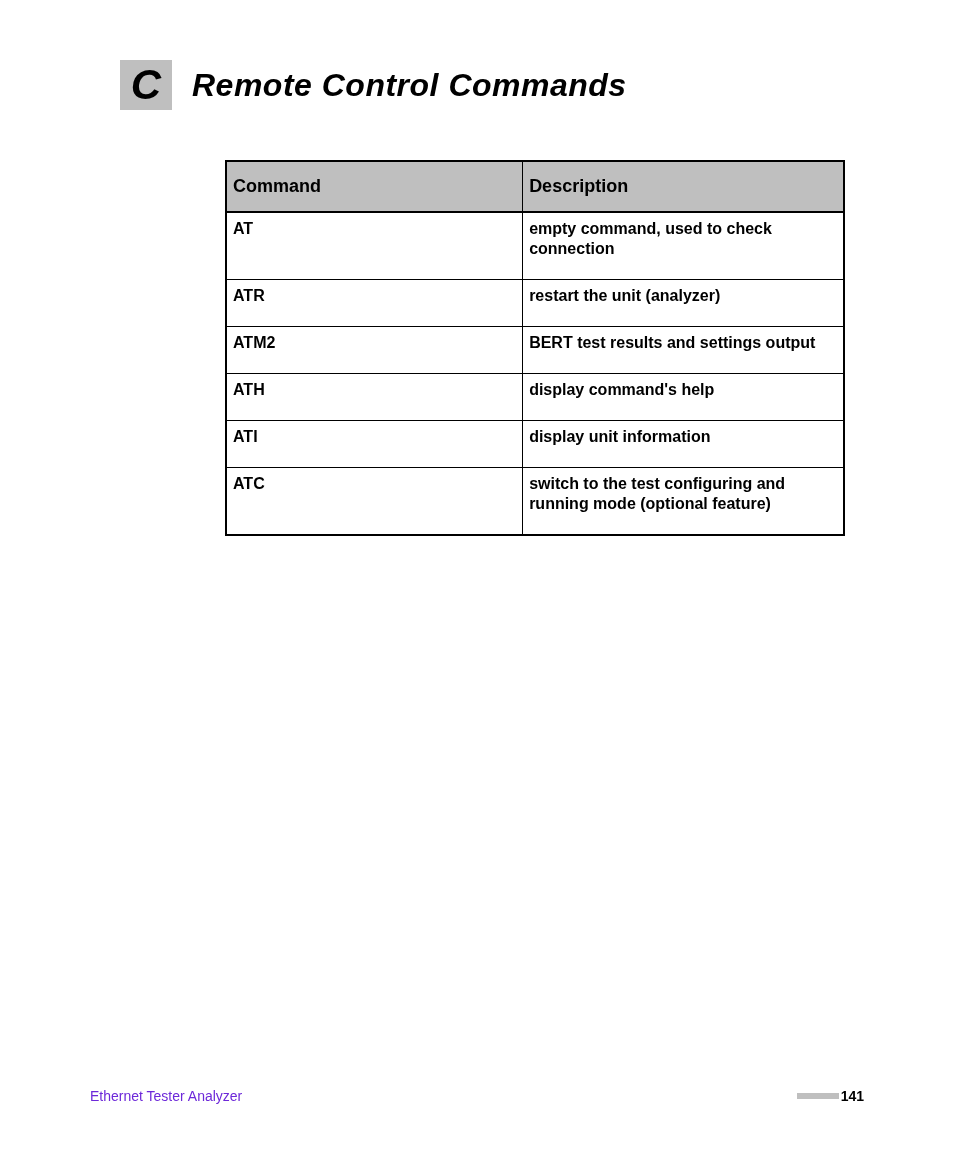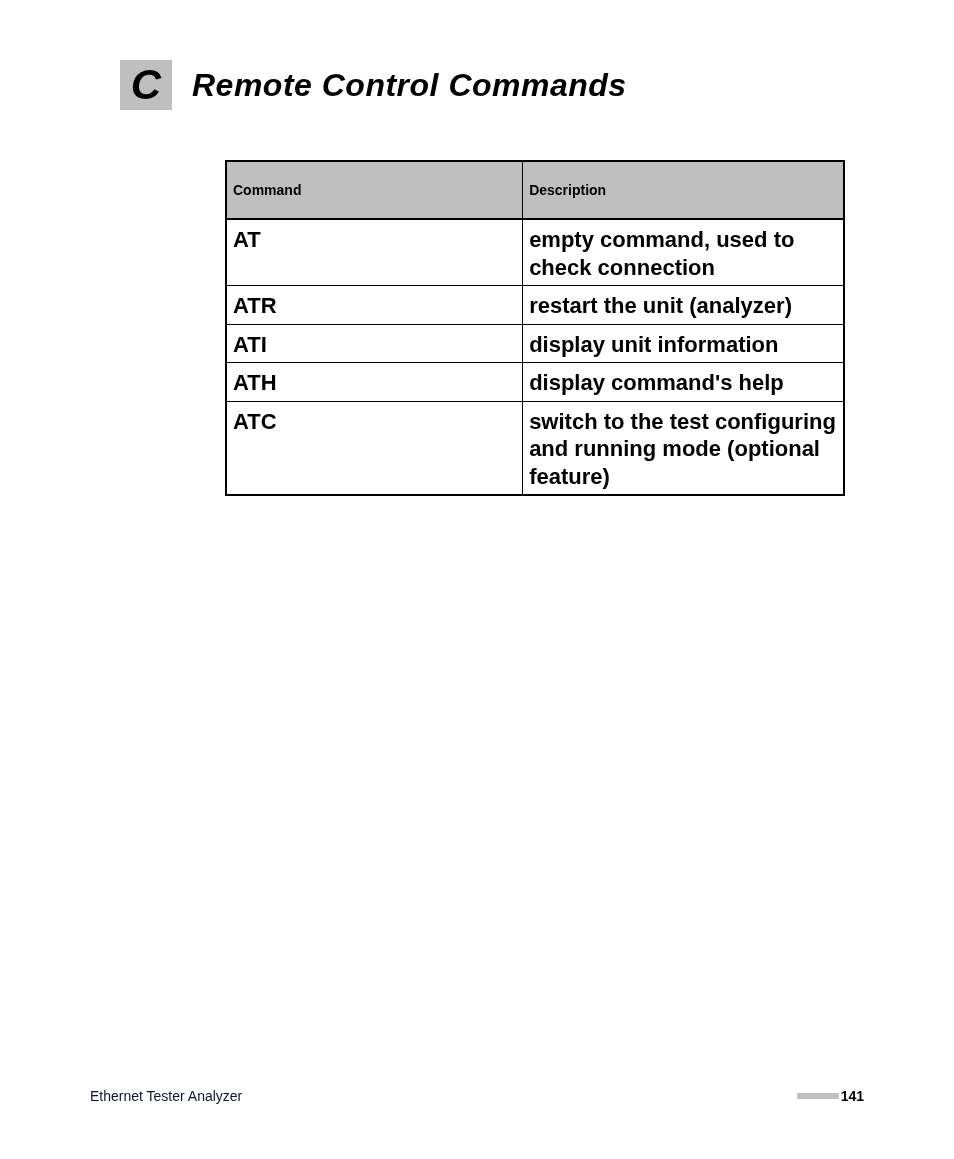--- a/index.html
+++ b/index.html
@@ -44,33 +44,33 @@
   .cmd-table {
     border-collapse: collapse;
     width: 620px;
     margin-left: 135px;
     border: 2.5px solid #000;
   }
   .cmd-table th {
     background: #bfbfbf;
     font-weight: 700;
     text-align: left;
-    padding: 20px 6px;
+    padding: 14px 6px;
     border-right: 1px solid #000;
     border-bottom: 2.5px solid #000;
-    font-size: 14px;
+    font-size: 18px;
   }
   .cmd-table th:last-child {
     border-right: none;
   }
   .cmd-table td {
     font-weight: 700;
-    font-size: 22px;
+    font-size: 16px;
     vertical-align: top;
-    padding: 6px 6px 4px 6px;
+    padding: 6px 6px 20px 6px;
     border-top: 1px solid #000;
     border-right: 1px solid #000;
     line-height: 1.25;
   }
   .cmd-table td:last-child {
     border-right: none;
   }
   .cmd-table tbody tr:first-child td {
     border-top: none;
   }
@@ -81,21 +81,21 @@
     position: absolute;
     bottom: 55px;
     left: 90px;
     right: 90px;
     display: flex;
     align-items: center;
     justify-content: space-between;
     font-size: 14px;
   }
   .footer-left {
-    color: #0f172a;
+    color: #6d28d9;
     font-weight: 400;
   }
   .footer-right {
     display: flex;
     align-items: center;
     gap: 2px;
   }
   .footer-bar {
     width: 42px;
     height: 6px;
@@ -125,26 +125,30 @@
     <tbody>
         <tr>
           <td class="col-cmd">AT</td>
           <td class="col-desc">empty command, used to check connection</td>
         </tr>
         <tr>
           <td class="col-cmd">ATR</td>
           <td class="col-desc">restart the unit (analyzer)</td>
         </tr>
         <tr>
-          <td class="col-cmd">ATI</td>
-          <td class="col-desc">display unit information</td>
+          <td class="col-cmd">ATM2</td>
+          <td class="col-desc">BERT test results and settings output</td>
         </tr>
         <tr>
           <td class="col-cmd">ATH</td>
           <td class="col-desc">display command's help</td>
+        </tr>
+        <tr>
+          <td class="col-cmd">ATI</td>
+          <td class="col-desc">display unit information</td>
         </tr>
         <tr>
           <td class="col-cmd">ATC</td>
           <td class="col-desc">switch to the test configuring and running mode (optional feature)</td>
         </tr>
       </tbody>
   </table>
 
   <div class="footer">
     <span class="footer-left">Ethernet Tester Analyzer</span>

